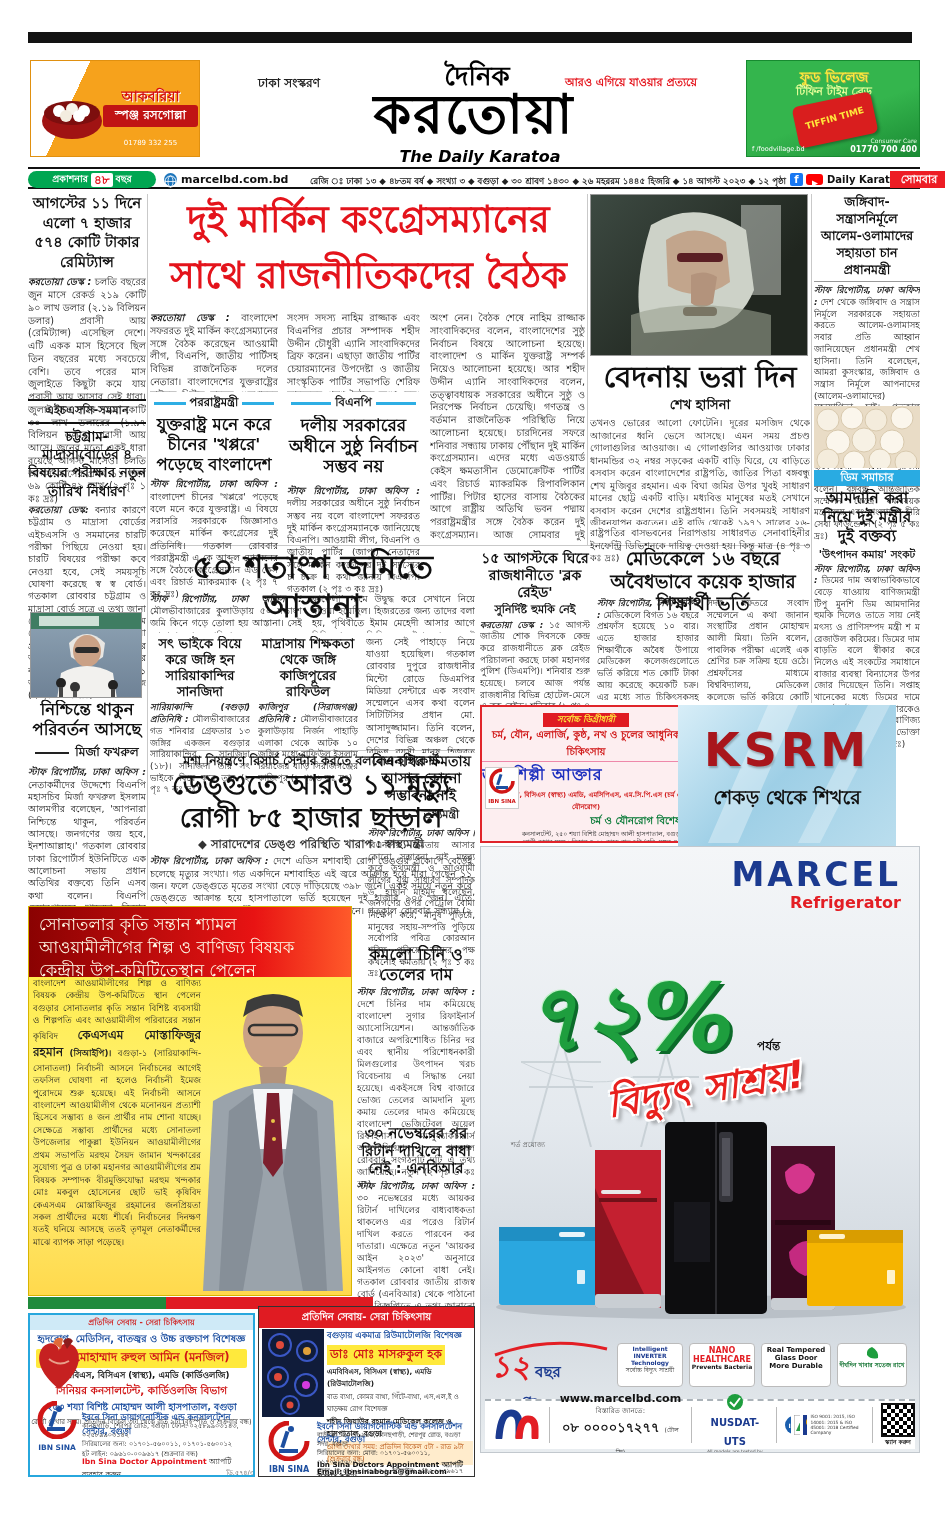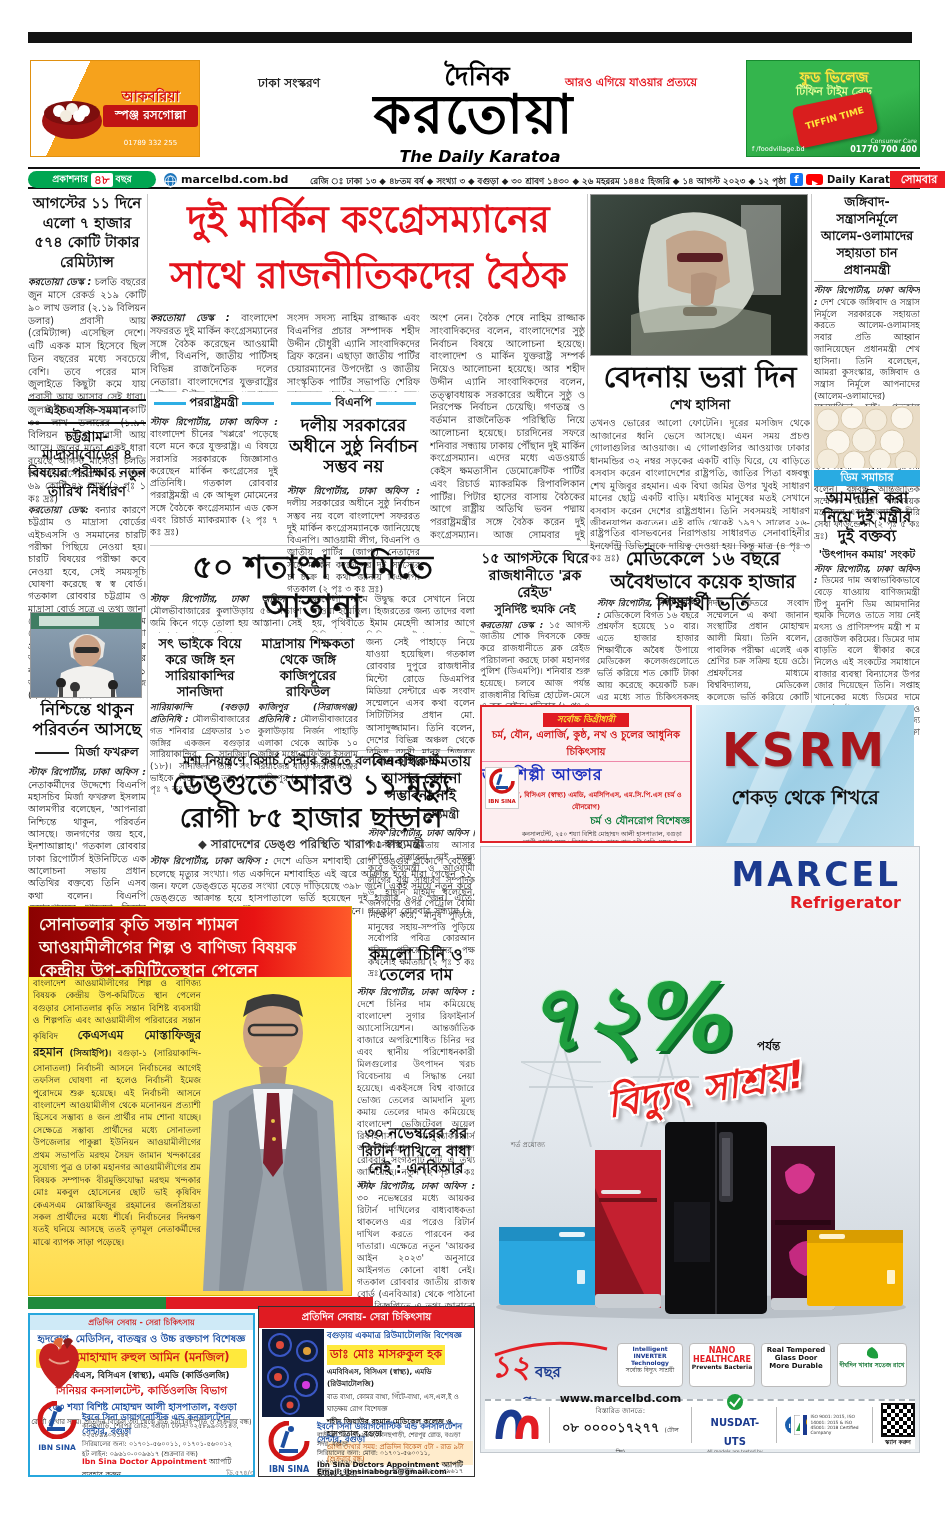--- a/index.html
+++ b/index.html
@@ -140,20 +140,21 @@
     <p class="bd abs" style="left:137px;top:120px;width:133px;height:80px;margin:0">সংসদ সদস্য নাহিম রাজ্জাক এবং বিএনপির প্রচার সম্পাদক শহীদ উদ্দীন চৌধুরী এ্যানি সাংবাদিকদের ব্রিফ করেন। এছাড়া জাতীয় পার্টির চেয়ারম্যানের উপদেষ্টা ও জাতীয় সাংস্কৃতিক পার্টির সভাপতি শেরিফ কাদেরসহ প্রমুখ বৈঠকে অংশ নেন। পিটার হাসসহ সফররত দুই কংগ্রেসম্যান এডওয়ার্ড কেইস ও রিচার্ড ম্যাকরমিক বৈঠকে</p>
     <p class="bd abs" style="left:280px;top:120px;width:155px;height:232px;margin:0">অংশ নেন। বৈঠক শেষে নাহিম রাজ্জাক সাংবাদিকদের বলেন, বাংলাদেশের সুষ্ঠু নির্বাচন বিষয়ে আলোচনা হয়েছে। বাংলাদেশ ও মার্কিন যুক্তরাষ্ট্র সম্পর্ক নিয়েও আলোচনা হয়েছে। আর শহীদ উদ্দীন এ্যানি সাংবাদিকদের বলেন, তত্ত্বাবধায়ক সরকারের অধীনে সুষ্ঠু ও নিরপেক্ষ নির্বাচন চেয়েছি। গণতন্ত্র ও বর্তমান রাজনৈতিক পরিস্থিতি নিয়ে আলোচনা হয়েছে। চারদিনের সফরে শনিবার সন্ধ্যায় ঢাকায় পৌঁছান দুই মার্কিন কংগ্রেসম্যান। এদের মধ্যে এডওয়ার্ড কেইস ক্ষমতাসীন ডেমোক্রেটিক পার্টির এবং রিচার্ড ম্যাকরমিক রিপাবলিকান পার্টির। পিটার হাসের বাসায় বৈঠকের আগে রাষ্ট্রীয় অতিথি ভবন পদ্মায় পররাষ্ট্রমন্ত্রীর সঙ্গে বৈঠক করেন দুই কংগ্রেসম্যান। আজ সোমবার দুই কংগ্রেসম্যান যাবেন কক্সবাজারে। সেখানে তারা রোহিঙ্গা ক্যাম্প পরিদর্শন করবেন এবং শরণার্থী, ত্রাণ ও প্রত্যাবাসন এবং জাতিসংঘের সংস্থাগুলোর প্রতিনিধিদের সঙ্গে বৈঠক করবেন। নির্বাচন সামনে রেখে সম্প্রতি ঘন ঘন মার্কিন প্রতিনিধি দল বাংলাদেশ সফর করছেন। গত ৬ আগস্ট ঢাকা সফর করেন দেশটির পররাষ্ট্র দফতরের বৈশ্বিক দুর্নীতি দমন বিভাগের সমন্বয়ক রিচার্ড নেফিউ। (২ পৃঃ ৩ কঃ দ্রঃ)</p>
   </div>
 
   <div class="abs" style="left:150px;top:394px;width:128px;height:151px">
     <div class="kick">
         <span class="bar"></span>
         <span>পররাষ্ট্রমন্ত্রী</span>
         <span class="bar"></span>
       </div>
+    <div class="hd" style="font-size:16.5px;margin-top:2px">যুক্তরাষ্ট্র মনে করে চীনের 'খপ্পরে' পড়েছে বাংলাদেশ</div>
     <p class="bd" style="margin:3px 0 0;font-size:9.2px"><b class="lead">স্টাফ রিপোর্টার, ঢাকা অফিস :</b> <span>বাংলাদেশ চীনের 'খপ্পরে' পড়েছে বলে মনে করে যুক্তরাষ্ট্র। এ বিষয়ে সরাসরি সরকারকে জিজ্ঞাসাও করেছেন মার্কিন কংগ্রেসের দুই প্রতিনিধি। গতকাল রোববার পররাষ্ট্রমন্ত্রী এ কে আব্দুল মোমেনের সঙ্গে বৈঠকে কংগ্রেসম্যান এড কেস এবং রিচার্ড ম্যাকরম্যাক (২ পৃঃ ৭ কঃ দ্রঃ)</span></p>
   </div>
 
   <div class="abs" style="left:287px;top:394px;width:133px;height:151px">
     <div class="kick">
         <span class="bar"></span>
         <span>বিএনপি</span>
         <span class="bar"></span>
       </div>
     <div class="hd" style="font-size:17px;margin-top:2px">দলীয় সরকারের অধীনে সুষ্ঠু নির্বাচন সম্ভব নয়</div>
@@ -245,21 +246,21 @@
   <div class="abs" style="left:368px;top:753px;width:107px;height:192px">
     <div class="hd" style="font-size:14px">বিএনপির ক্ষমতায় আসার কোনো সম্ভাবনা নাই</div>
     <div class="byl" style="margin-top:2px;font-size:11px">
         <span class="dash"></span>
         <span>তথ্যমন্ত্রী</span>
       </div>
     <p class="bd" style="margin:3px 0 0;font-size:8.8px"><b class="lead">স্টাফ রিপোর্টার, ঢাকা অফিস ।</b> <span>বিএনপির ক্ষমতায় আসার কোনো সম্ভাবনা নাই মন্তব্য করে তথ্যমন্ত্রী ও আওয়ামী লীগের যুগ্ম সাধারণ সম্পাদক ড. হাছান মাহমুদ বলেছেন, জনগণের ওপর পেট্রোল বোমা নিক্ষেপ করে, মানুষ পুড়িয়ে, মানুষের সহায়-সম্পত্তি পুড়িয়ে সর্বোপরি পবিত্র কোরআন শরিফ পুড়িয়ে তাদের পক্ষ কখনোই ক্ষমতায় (২ পৃঃ ১ কঃ দ্রঃ)</span></p>
   </div>
 
   <div class="abs adbox" style="left:28px;top:906px;width:324px;height:390px;background:linear-gradient(180deg,#ffe93c 0%,#fff27a 60%,#ffd94d 100%);border:1px solid #d8b400">
-    <div style="background:linear-gradient(90deg,#8a0202,#e81313 70%,#ff5a2a);color:#fffbe8;font-size:16.5px;font-weight:bold;line-height:1.4;padding:6px 10px;height:58px;overflow:hidden">সোনাতলার কৃতি সন্তান শ্যামল আওয়ামীলীগের শিল্প ও বাণিজ্য বিষয়ক কেন্দ্রীয় উপ-কমিটিতেস্থান পেলেন</div>
+    <div style="background:linear-gradient(90deg,#8a0202,#e81313 70%,#ff5a2a);color:#fffbe8;font-size:16.5px;font-weight:normal;line-height:1.4;padding:6px 10px;height:58px;overflow:hidden">সোনাতলার কৃতি সন্তান শ্যামল আওয়ামীলীগের শিল্প ও বাণিজ্য বিষয়ক কেন্দ্রীয় উপ-কমিটিতেস্থান পেলেন</div>
     <div class="abs" style="right:4px;top:74px;width:148px;height:310px">
       <svg width="148" height="310">
         <ellipse cx="74" cy="52" rx="30" ry="36" fill="#caa186"></ellipse>
         <path d="M44 36 q30 -22 60 0 l-4 -16 q-26 -14 -52 0 z" fill="#3c3c3c"></path>
         <rect x="50" y="44" width="48" height="10" rx="5" fill="none" stroke="#333" stroke-width="2.5"></rect>
         <path d="M60 86 l28 0 l-2 18 l-24 0 z" fill="#b3937c"></path>
         <path d="M14 120 q60 -36 120 0 l10 190 l-140 0 z" fill="#9aa3ab"></path>
         <path d="M54 108 l40 0 l-6 60 l-28 0 z" fill="#f4f6f8"></path>
         <path d="M68 112 l12 0 l4 70 l-10 14 l-10 -14 z" fill="#7d1f2e"></path>
         <circle cx="74" cy="140" r="2" fill="#e8c447"></circle>
@@ -379,21 +380,21 @@
         </svg>
       <div style="color:#d01616;font-size:5.5px;font-weight:900">IBN SINA</div>
     </div>
     <div class="pre" style="margin-left:40px;width:168px;color:#222;font-size:6.2px;line-height:1.35">কনসালটেন্ট, ২৫০ শয্যা বিশিষ্ট মোহাম্মদ আলী হাসপাতাল, বগুড়া
 রোগী দেখার সময় : বিকাল ৪.৩০ থেকে রাত ৭টা (রবি, মঙ্গল ও বুধবার)
 স্থান: ইবনে সিনা ডায়াগনস্টিক ও কনসালটেশন সেন্টার, বগুড়া।
 সিরিয়ালের জন্য: ০১৭০১৫৭৬০০১১</div>
 
   </div>
 
-  <div class="abs adbox" style="left:696px;top:705px;width:218px;height:172px;background:linear-gradient(135deg,#d8eef8 0%,#9ecfe6 45%,#bfe0ef 100%)">
+  <div class="abs adbox" style="left:678px;top:705px;width:218px;height:172px;background:linear-gradient(135deg,#d8eef8 0%,#9ecfe6 45%,#bfe0ef 100%)">
     <svg class="abs" style="left:0;top:0" width="218" height="138">
         <polygon points="30,138 90,0 120,0 60,138" fill="#ffffff" opacity="0.35"></polygon>
         <polygon points="120,138 190,0 212,0 142,138" fill="#ffffff" opacity="0.3"></polygon>
       </svg>
     <div style="position:relative;color:#a8161c;font-size:46px;font-weight:900;text-align:center;letter-spacing:4px;margin-top:18px;text-shadow:1px 2px 2px rgba(0,0,0,.25)">KSRM</div>
     <div style="position:relative;color:#111;font-size:19px;font-weight:bold;text-align:center;margin-top:6px">শেকড় থেকে শিখরে</div>
   </div>
 
   <div class="abs adbox" style="left:480px;top:846px;width:440px;height:607px;background:linear-gradient(180deg,#f4f6f8 0%,#e4e9ee 45%,#cfd6dd 75%,#e9edf0 100%);border:1px solid #c2c8ce">
     <div style="position:absolute;right:18px;top:8px;color:#1b3a8f;font-size:33px;font-weight:900;letter-spacing:3px">MARCEL</div>

